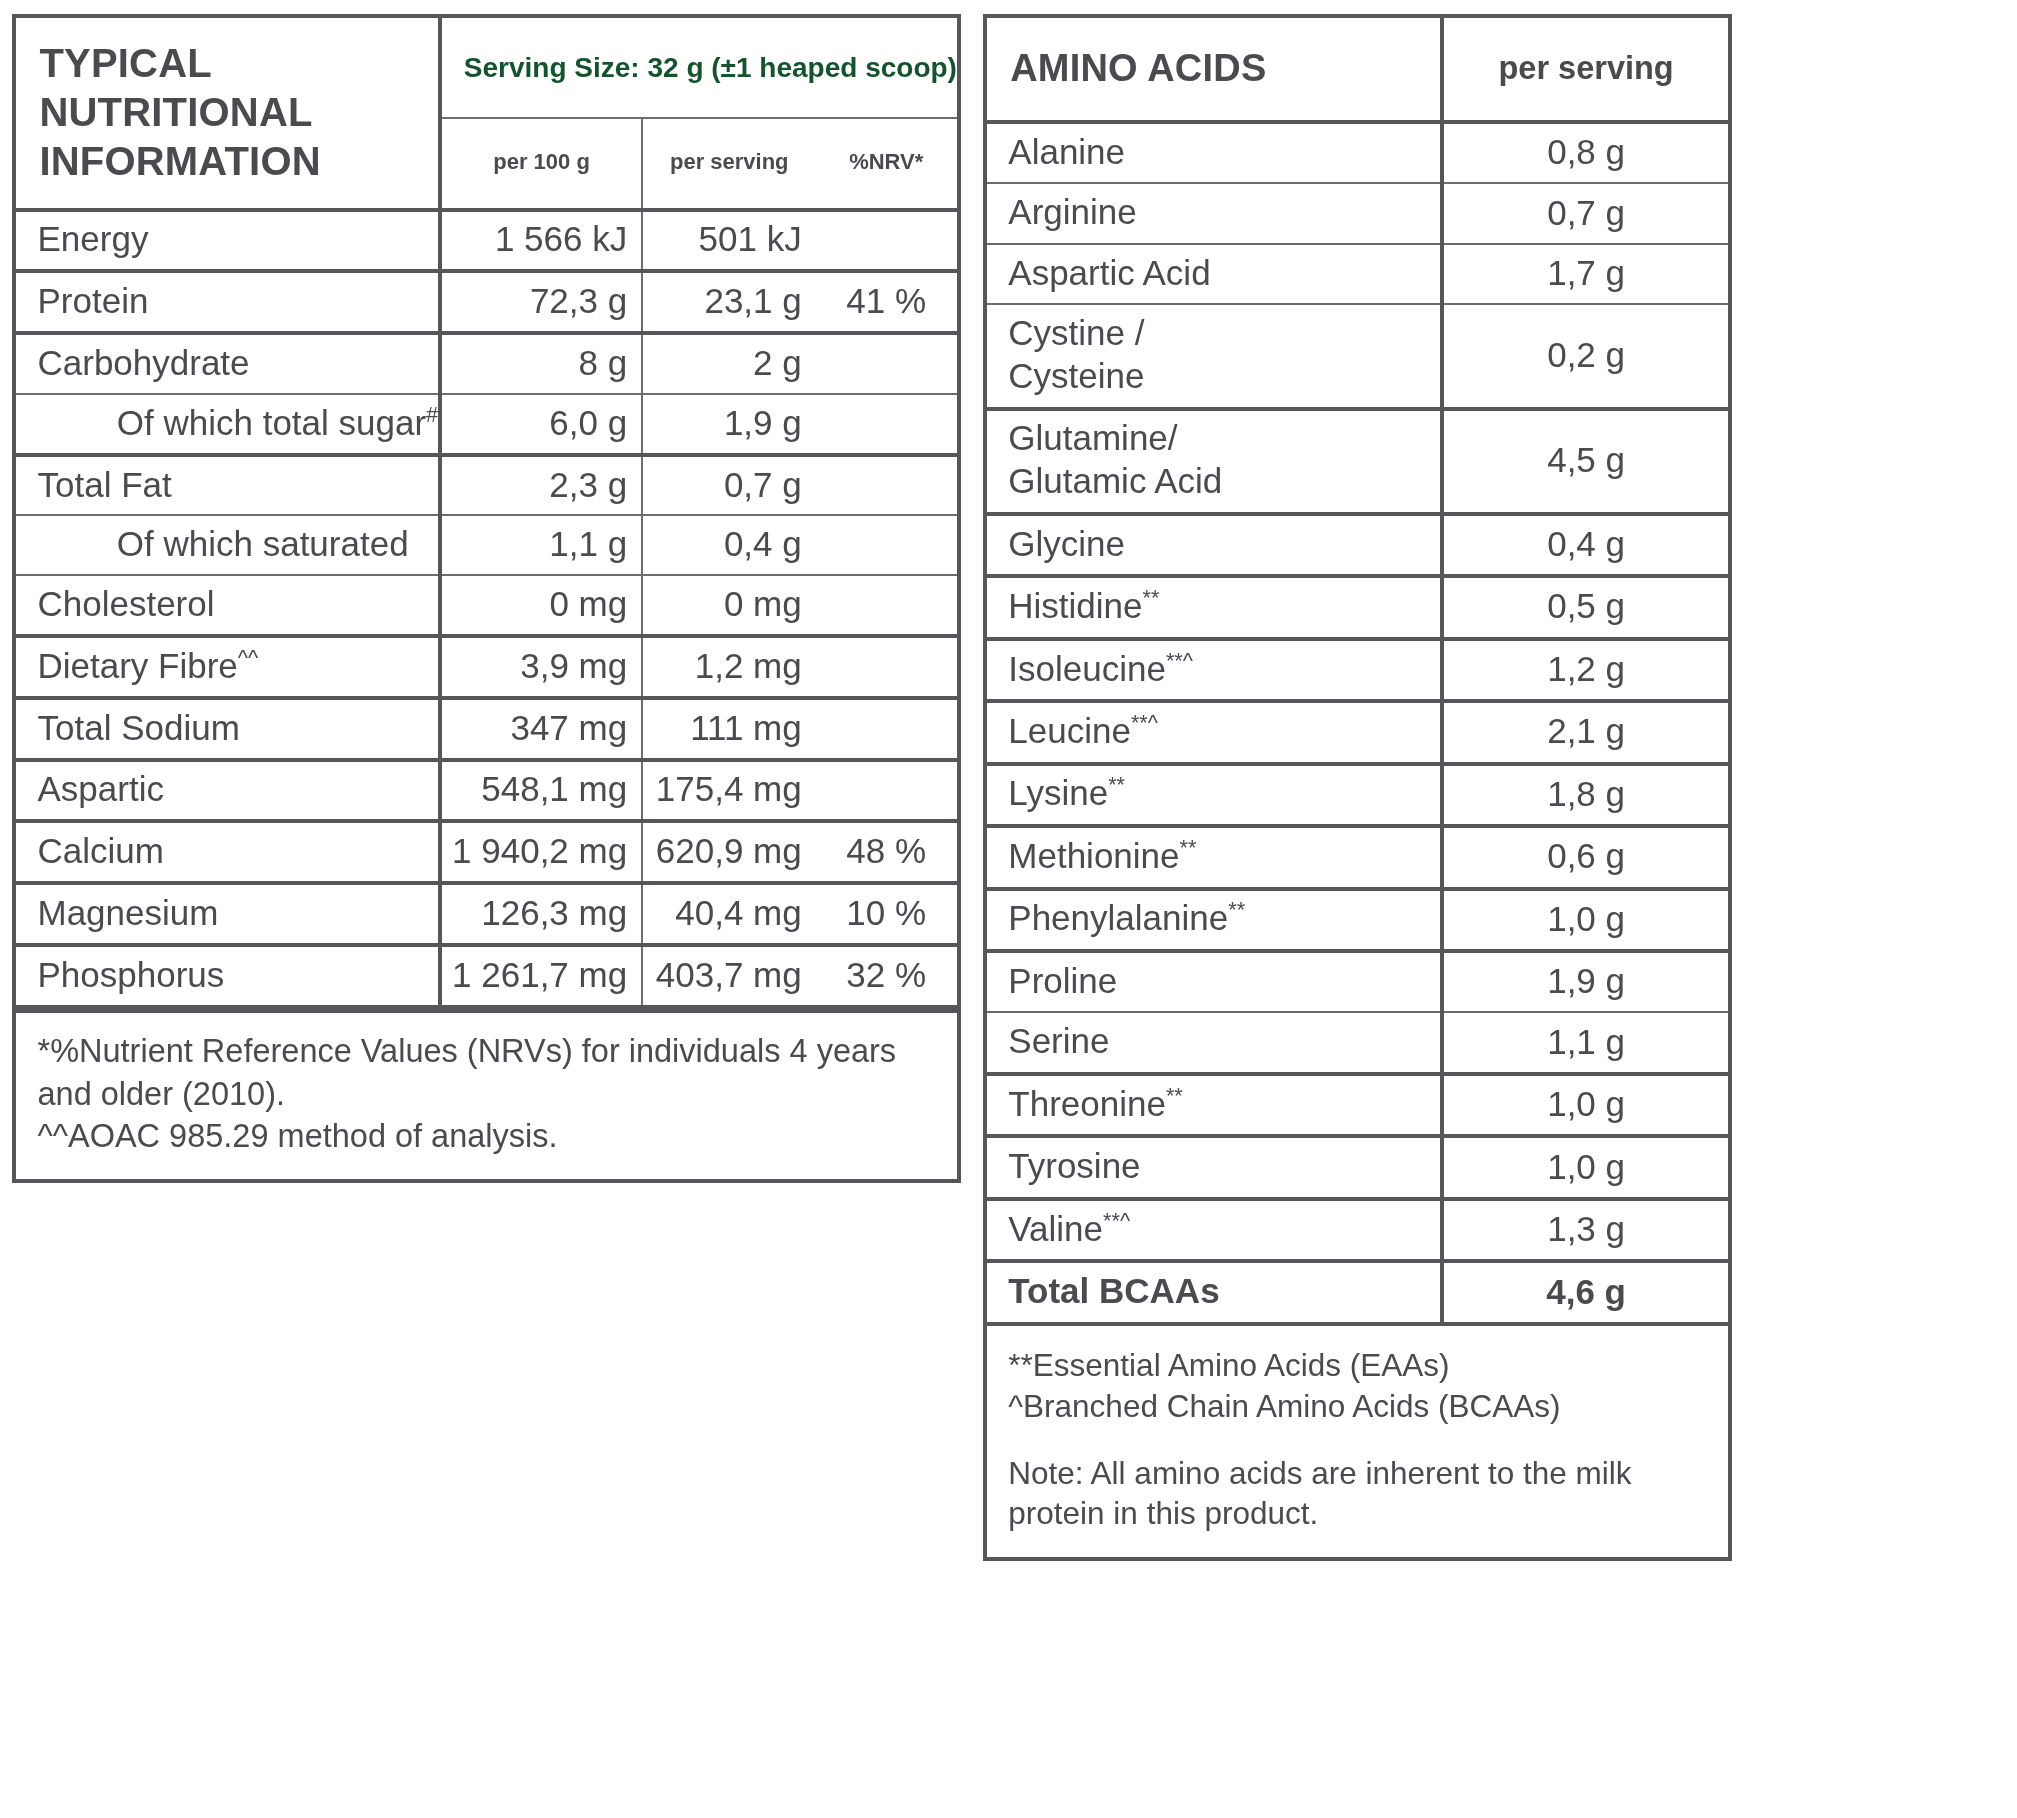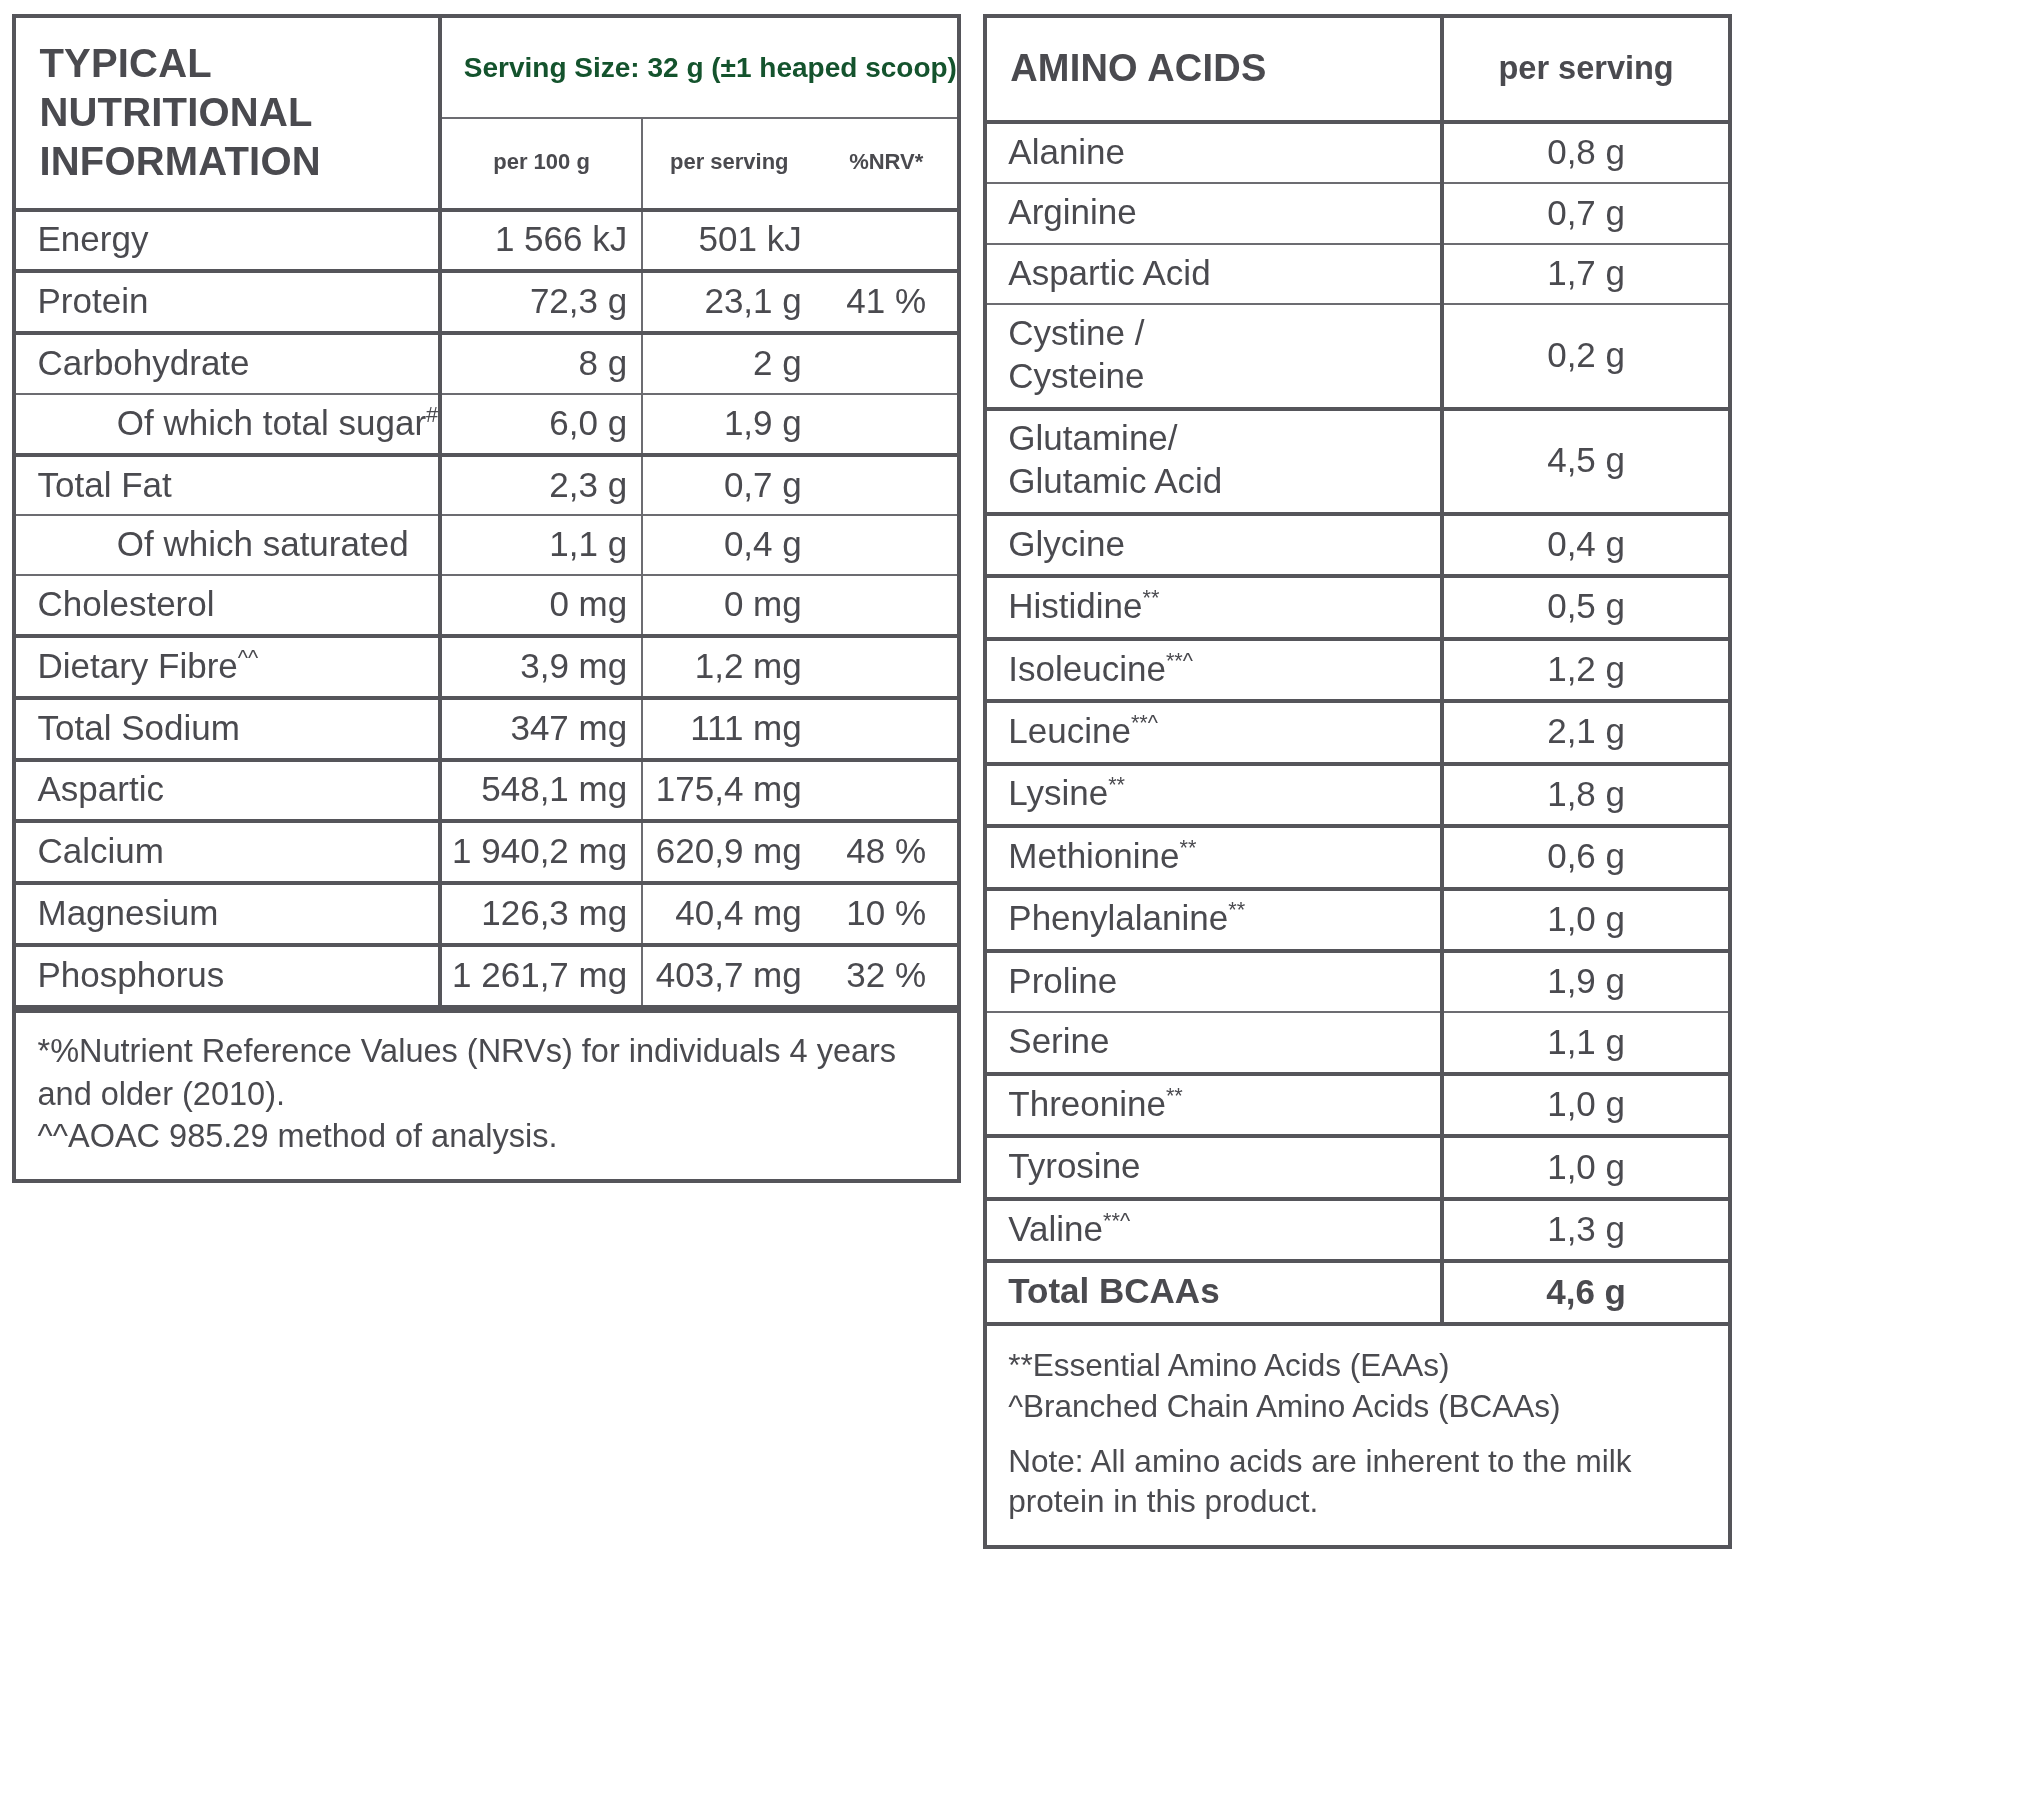--- a/index.html
+++ b/index.html
@@ -115,21 +115,21 @@
     white-space: nowrap;
   }
   .aa-name.bold, .aa-val.bold { font-weight: bold; }
 
   .aa-foot {
     padding: 19.7px 19.7px 23.6px 21.7px;
     font-size: 31.5px;
     line-height: 1.28;
   }
   .aa-foot p { margin: 0; }
-  .aa-foot p.gap { margin-top: 15px; }
+  .aa-foot p.gap { margin-top: 27px; }
 </style>
 </head>
 <body>
 
 <div class="page">
 
   <div class="panel left-panel">
     <table>
       <tbody>
 

